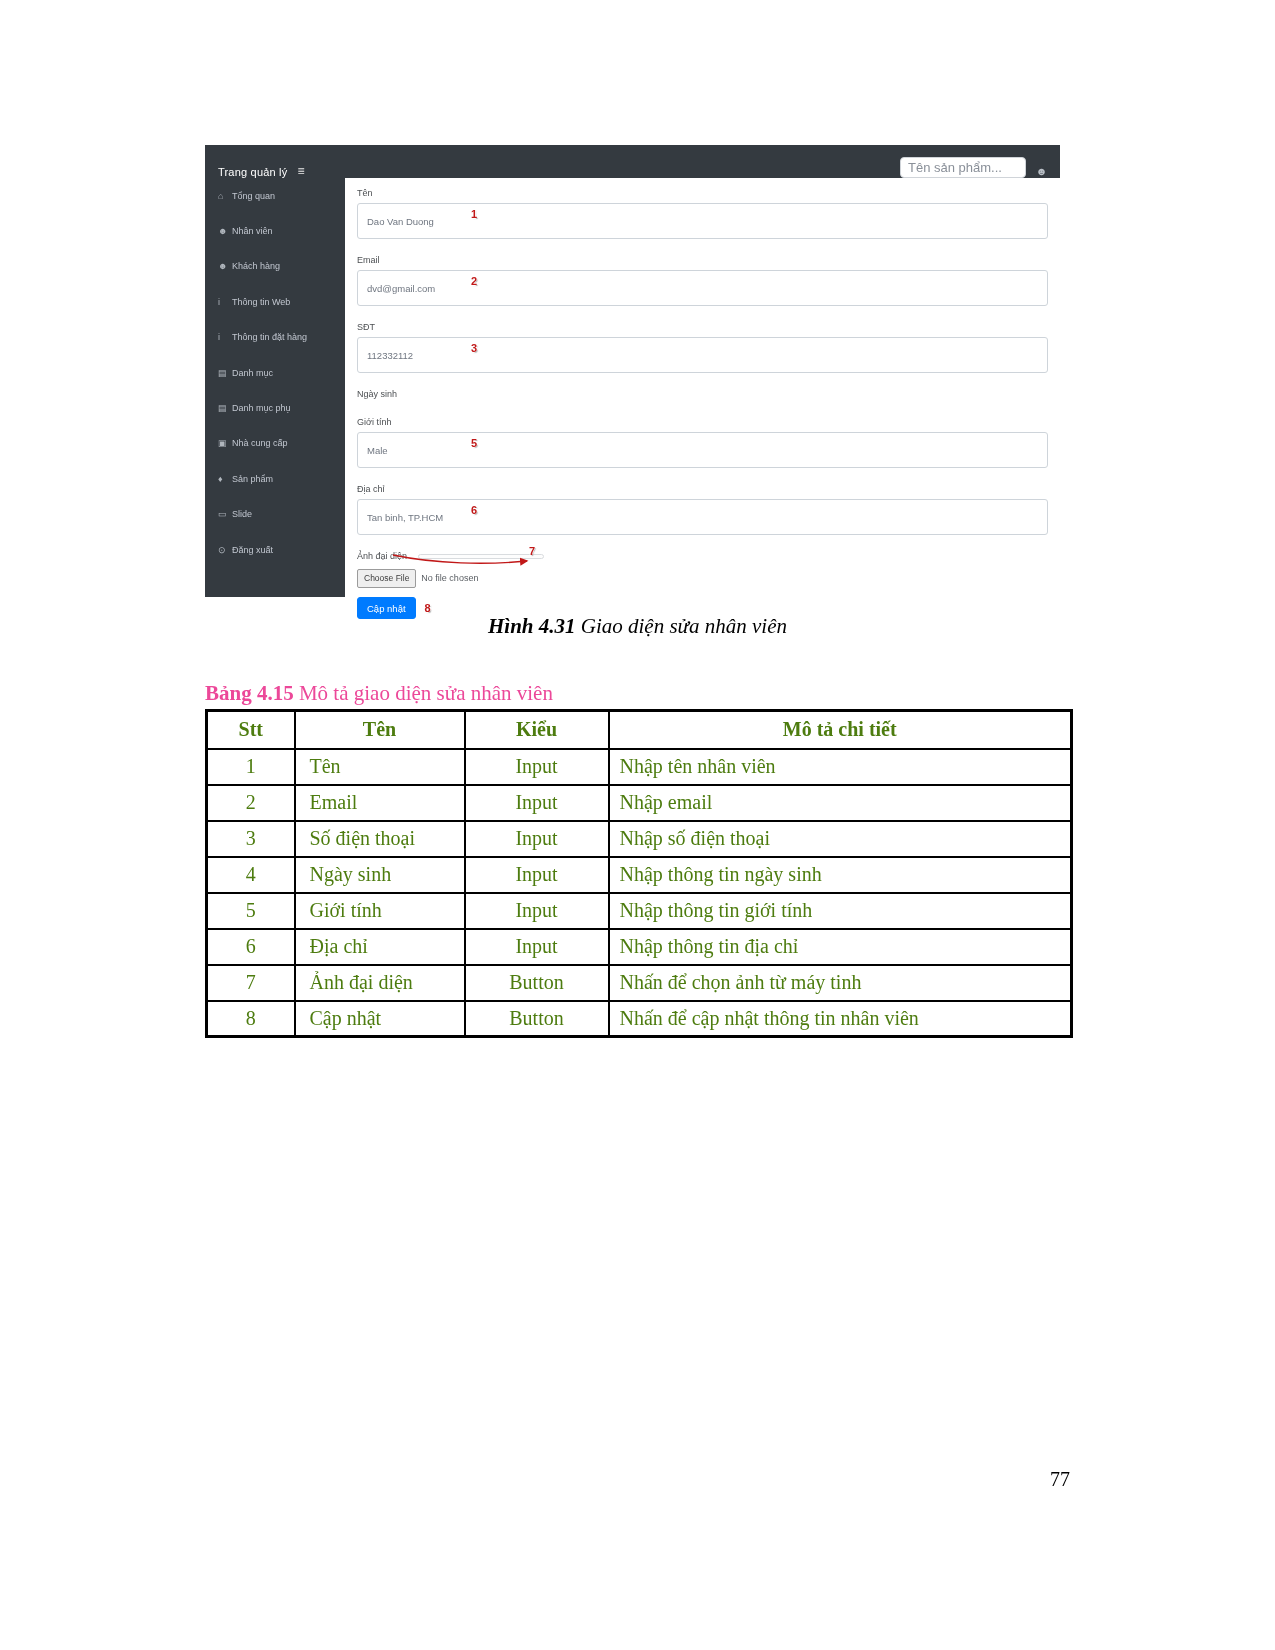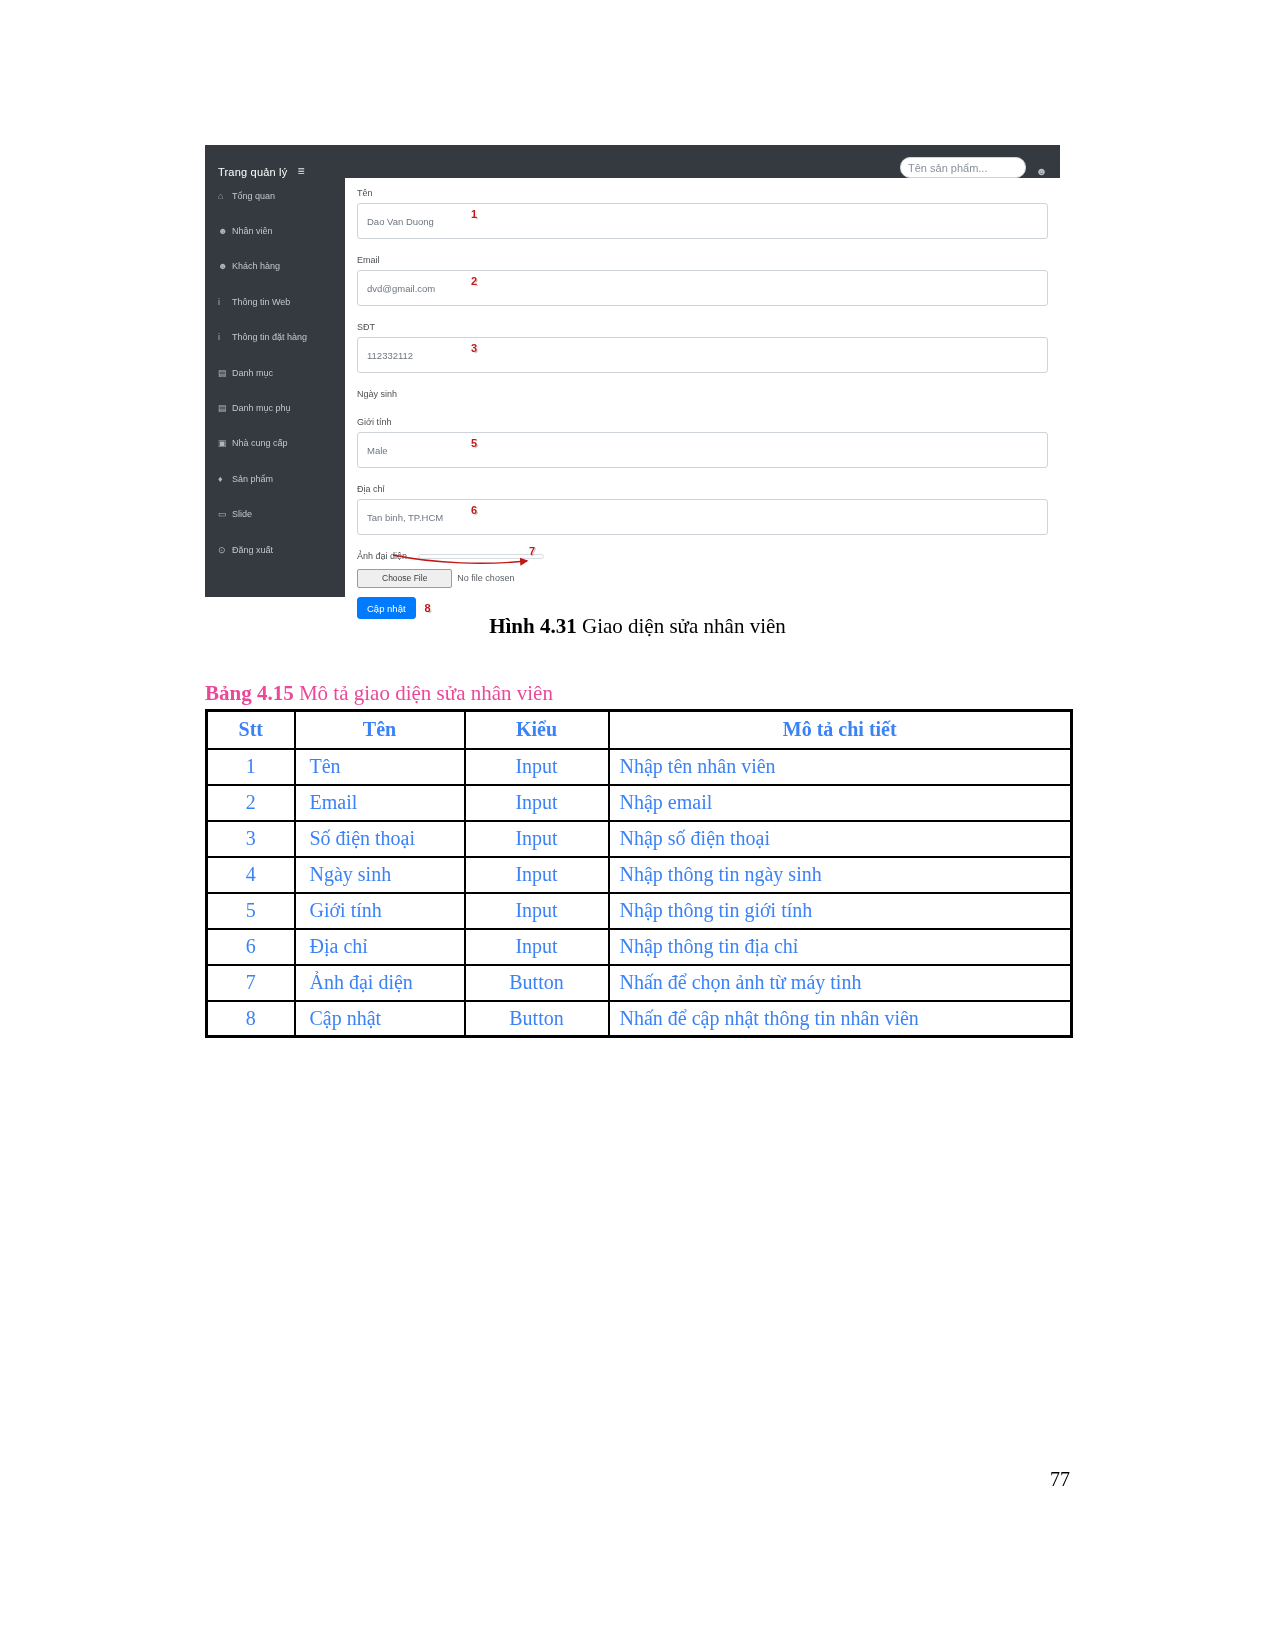--- a/index.html
+++ b/index.html
@@ -8,21 +8,21 @@
           font-family:"Liberation Serif", serif; }
 
   
   .shot { position:absolute; left:205px; top:145px; width:855px; height:452px;
           font-family:"Liberation Sans", sans-serif; background:#fff; }
   .navbar { position:absolute; top:0; left:0; width:100%; height:33px; background:#343a40;
             display:flex; align-items:flex-end; }
   .brand { color:#fff; font-size:11px; margin-left:13px; letter-spacing:.2px; }
   .hamburger { color:#e8e8e8; font-size:12px; margin-left:10px; cursor:pointer; }
   .nav-search { margin-left:auto; width:126px; height:21px; background:#fff;
-                border:1px solid #d0d4d9; border-radius:10px; font-size:11px; color:#8a9099;
+                border:1px solid #d0d4d9; border-radius:4px; font-size:13px; color:#8a9099;
                 display:flex; align-items:center; padding-left:7px; }
   .nav-user { width:13px; height:13px; margin:0 12px 0 9px; color:#b9bfc6; font-size:11px;
               line-height:13px; text-align:center; }
   .sidebar { position:absolute; top:33px; left:0; width:140px; height:419px; background:#343a40; }
   .side-item { display:flex; align-items:center; height:35.4px; padding-left:13px;
                color:#c2c7d0; font-size:9px; cursor:pointer; }
   .side-icon { width:14px; font-size:9px; color:#b0b6bd; flex:0 0 14px; }
   .content { position:absolute; top:33px; left:140px; width:715px; height:419px; background:#fff;
              padding:8px 0 0 12px; }
   .fgroup { margin-bottom:14px; }
@@ -32,42 +32,42 @@
             font-size:9.5px; color:#6f7680; }
   .badge { position:absolute; left:113px; top:4px; font-weight:bold; font-size:11px; color:#c11818;
            font-family:"Liberation Sans", sans-serif;
            text-shadow:-1px -1px 0 #fff, 1px -1px 0 #fff, -1px 1px 0 #fff, 1px 1px 1px #b5b5b5; }
   .avatar-row { display:flex; align-items:center; height:14px; margin-bottom:5px; }
   .avatar-label { font-size:9px; color:#4c4f52; }
   .avatar-bar { width:126px; height:5px; border:1px solid #d9dcdf; border-radius:3px;
                 margin-left:11px; background:#fdfdfd; }
   .file-row { display:flex; align-items:center; height:20px; margin-bottom:9px; position:relative; }
   .file-btn { height:19px; border:1px solid #9b9b9b; background:#efefef; border-radius:2px;
-              font-size:8.5px; color:#3c3c3c; padding:0 24px; display:flex; align-items:center;
+              font-size:8.5px; color:#3c3c3c; padding:0 6px; display:flex; align-items:center;
               cursor:pointer; }
   .file-status { font-size:9px; color:#5a5e63; margin-left:5px; }
   .submit-row { display:flex; align-items:center; height:22px; }
   .submit-btn { height:22px; min-width:55px; background:#007bff; border:1px solid #007bff;
                 border-radius:3px; color:#fff; font-size:9.5px; display:flex; align-items:center;
                 justify-content:center; padding:0 9px; cursor:pointer; }
   .submit-row .badge-inline { position:static; margin-left:9px; }
   .badge-inline { font-weight:bold; font-size:11px; color:#c11818;
                   font-family:"Liberation Sans", sans-serif;
                   text-shadow:-1px -1px 0 #fff, 1px -1px 0 #fff, -1px 1px 0 #fff, 1px 1px 1px #b5b5b5; }
   .arrow-svg { position:absolute; left:46px; top:374px; }
   .badge-seven { position:absolute; left:184px; top:367px; }
 
   
   .caption { position:absolute; left:205px; top:614px; width:865px; text-align:center;
-             font-size:21px; color:#000; }
+             font-size:21px; color:#000;font-style:italic; }
   .caption b, .theading b { font-weight:bold; }
   .theading { position:absolute; left:205px; top:681px; font-size:21px; color:#ec4899; }
 
   .dtable { position:absolute; left:205px; top:709px; border-collapse:collapse;
-            table-layout:fixed; width:865px; font-size:20px; color:#3b82f6; }
+            table-layout:fixed; width:865px; font-size:20px; color:#4d7c0f; }
   .dtable, .dtable th, .dtable td { border:2px solid #000; }
   .dtable { border-width:3px; }
   .dtable th { height:38px; font-weight:bold; text-align:center; padding:0 4px; }
   .dtable td { height:36px; padding:0 6px; }
   .dtable td.c0, .dtable td.c2 { text-align:center; }
   .dtable td.c1 { padding-left:14px; }
   .dtable td.c3 { padding-left:10px; }
 
   .pagenum { position:absolute; right:205px; top:1468px; font-size:20px; color:#000; }
 </style>

